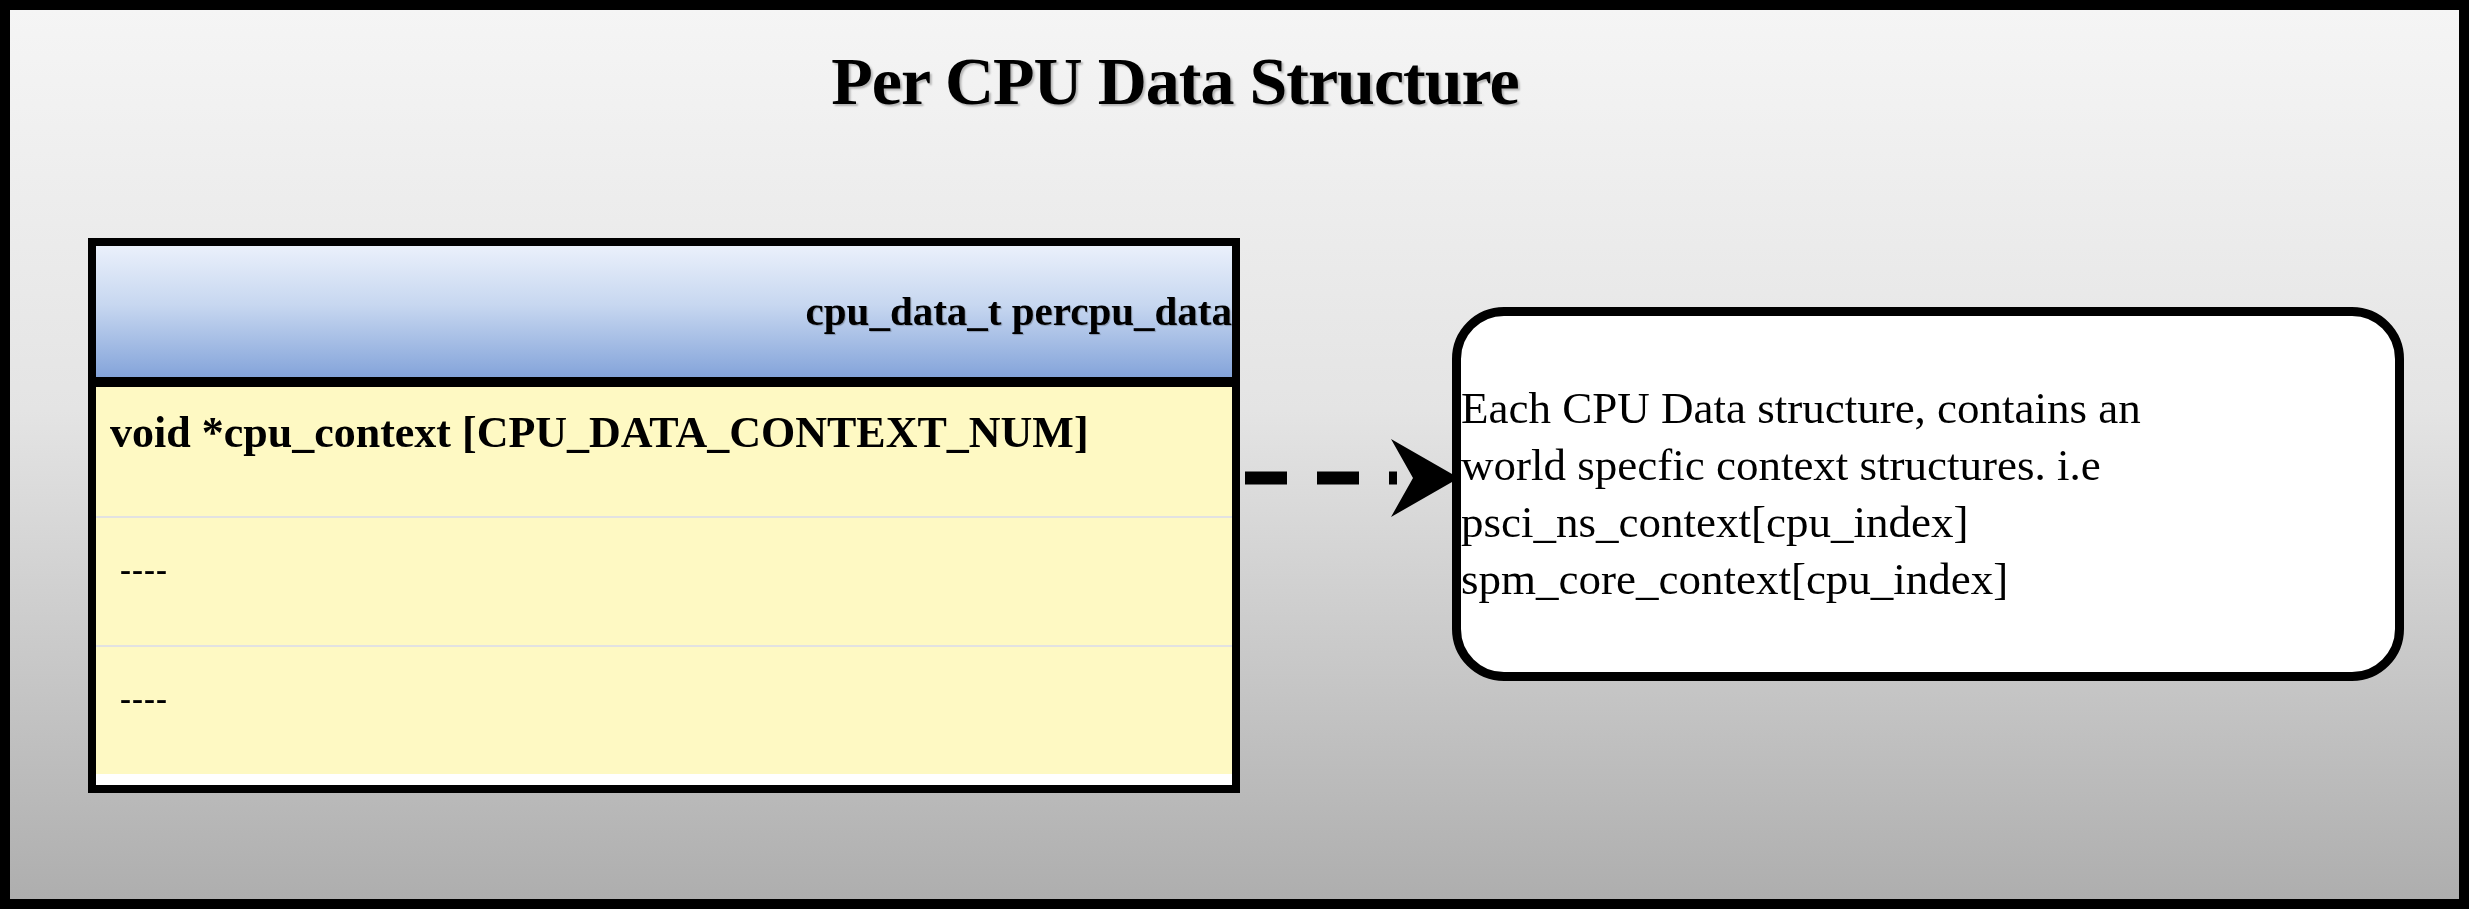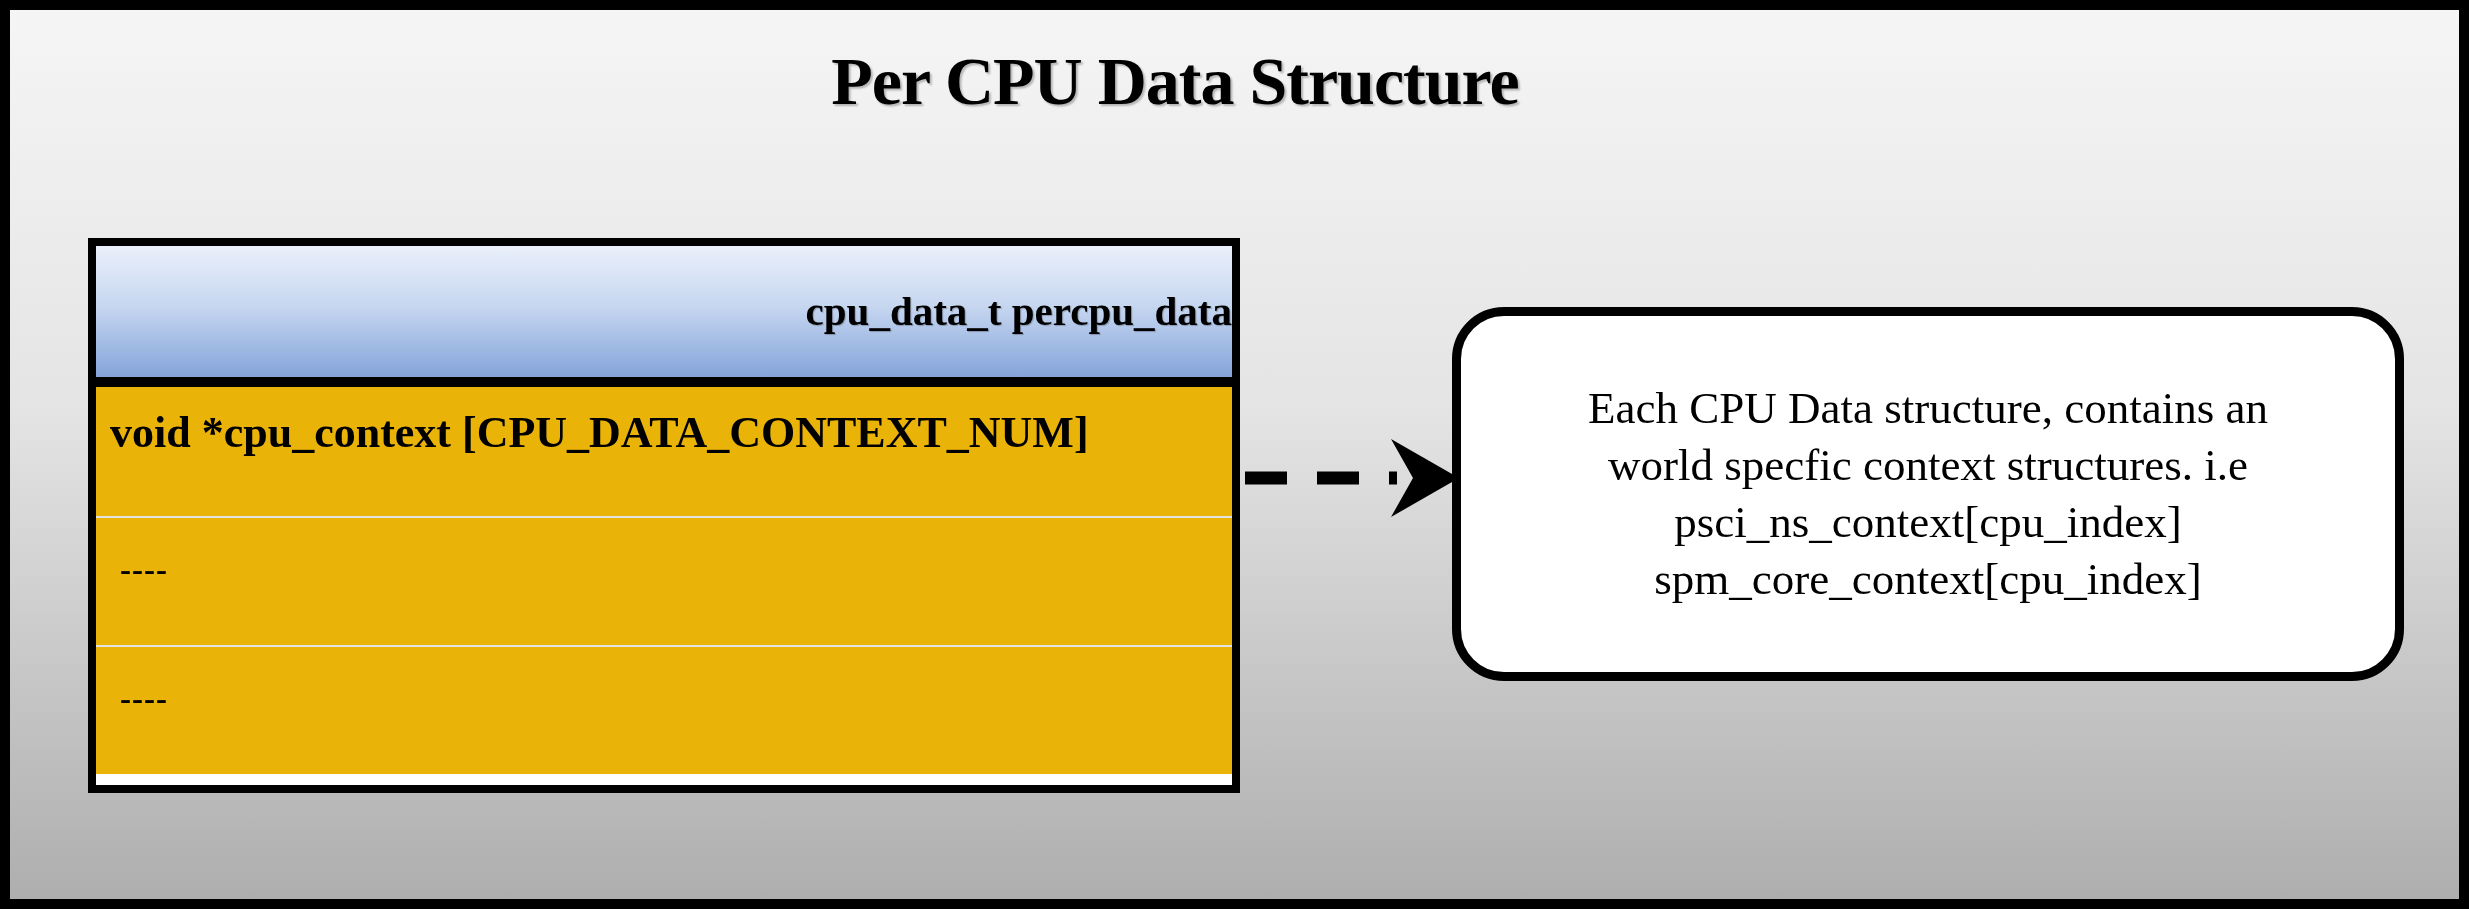--- a/index.html
+++ b/index.html
@@ -32,21 +32,21 @@
   .cpu-table-header {
     height: 141px;
     border-bottom: 10px solid #000;
     background: linear-gradient(180deg, #eaf0fb 0%, #c7d7f0 45%, #84a4da 100%);
     display: flex; flex-direction: column; justify-content: center;
     text-align: center;
     font-size: 41px; font-weight: bold; line-height: 57px;
     text-shadow: 1px 1px 1px rgba(0,0,0,0.25);
     align-items: flex-end;
   }
-  .cpu-table-row { height: 129px; background: #eab308; }
+  .cpu-table-row { height: 129px; background: #fef9c3; }
   .cpu-table-row.first {
     font-size: 44px; font-weight: bold;
     padding: 20px 0 0 14px;
     white-space: nowrap;
   }
   .cpu-table-row.dashes {
     border-top: 2px solid #e2e2e2;
     font-size: 33px; font-weight: bold; letter-spacing: 1px;
     padding: 34px 0 0 24px;
   }
@@ -56,21 +56,20 @@
     width: 214px; height: 102px;
   }
   .annotation-box {
     position: absolute;
     left: 1442px; top: 297px;
     width: 952px; height: 374px;
     border: 9px solid #000;
     border-radius: 52px;
     background: #fff;
     display: flex; flex-direction: column; justify-content: center;
-    text-align: center;
     font-size: 45px; line-height: 57px;
   }
 </style>
 </head>
 <body>
 
 <div class="canvas">
 
   <div class="title">Per CPU Data Structure</div>
 

